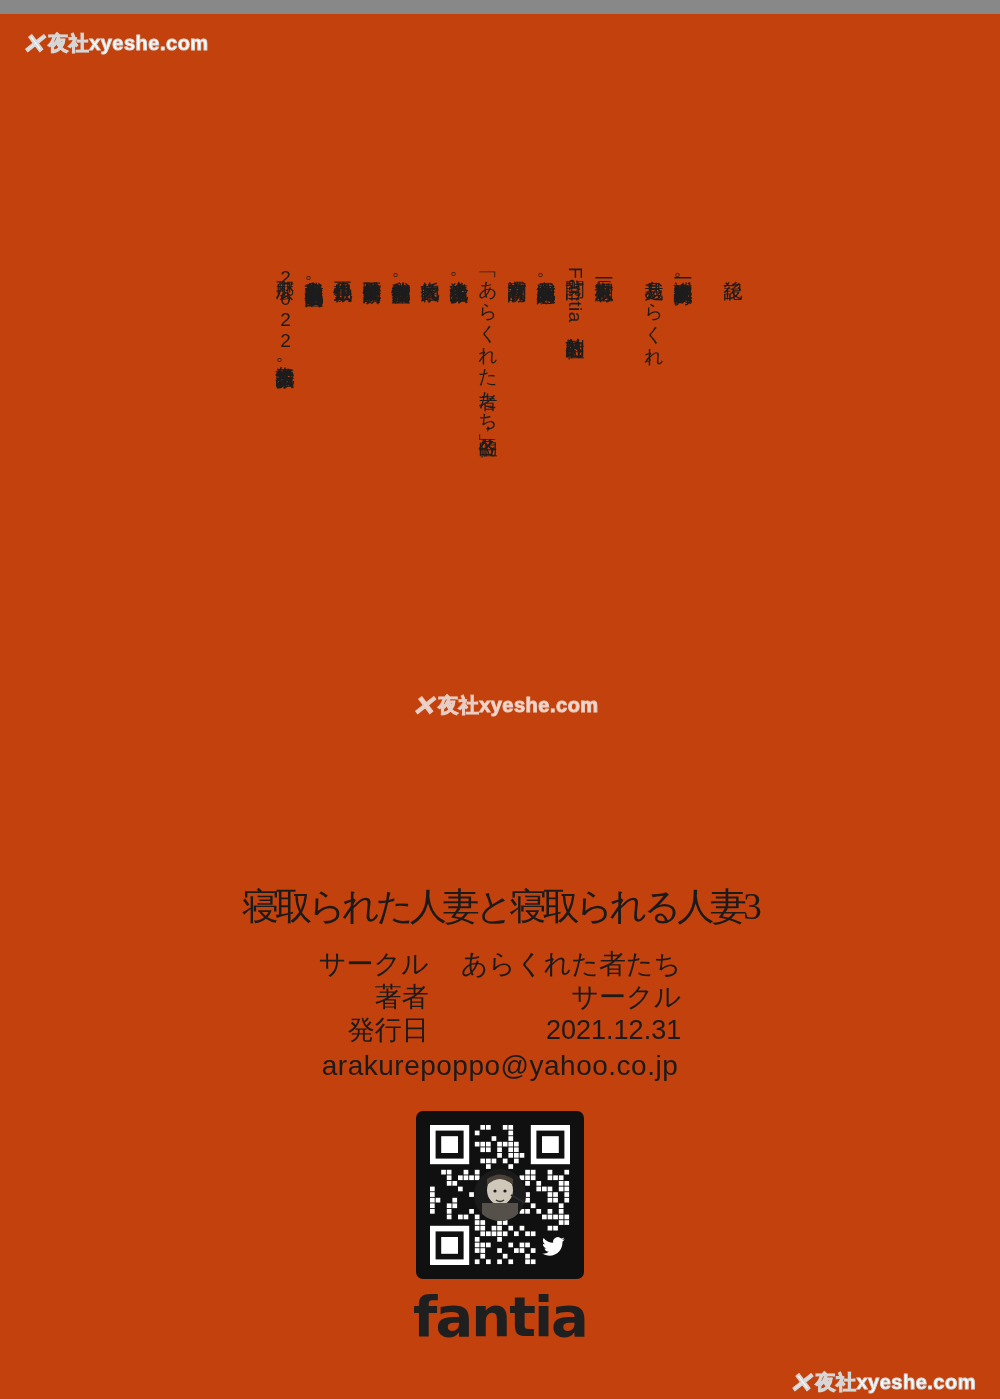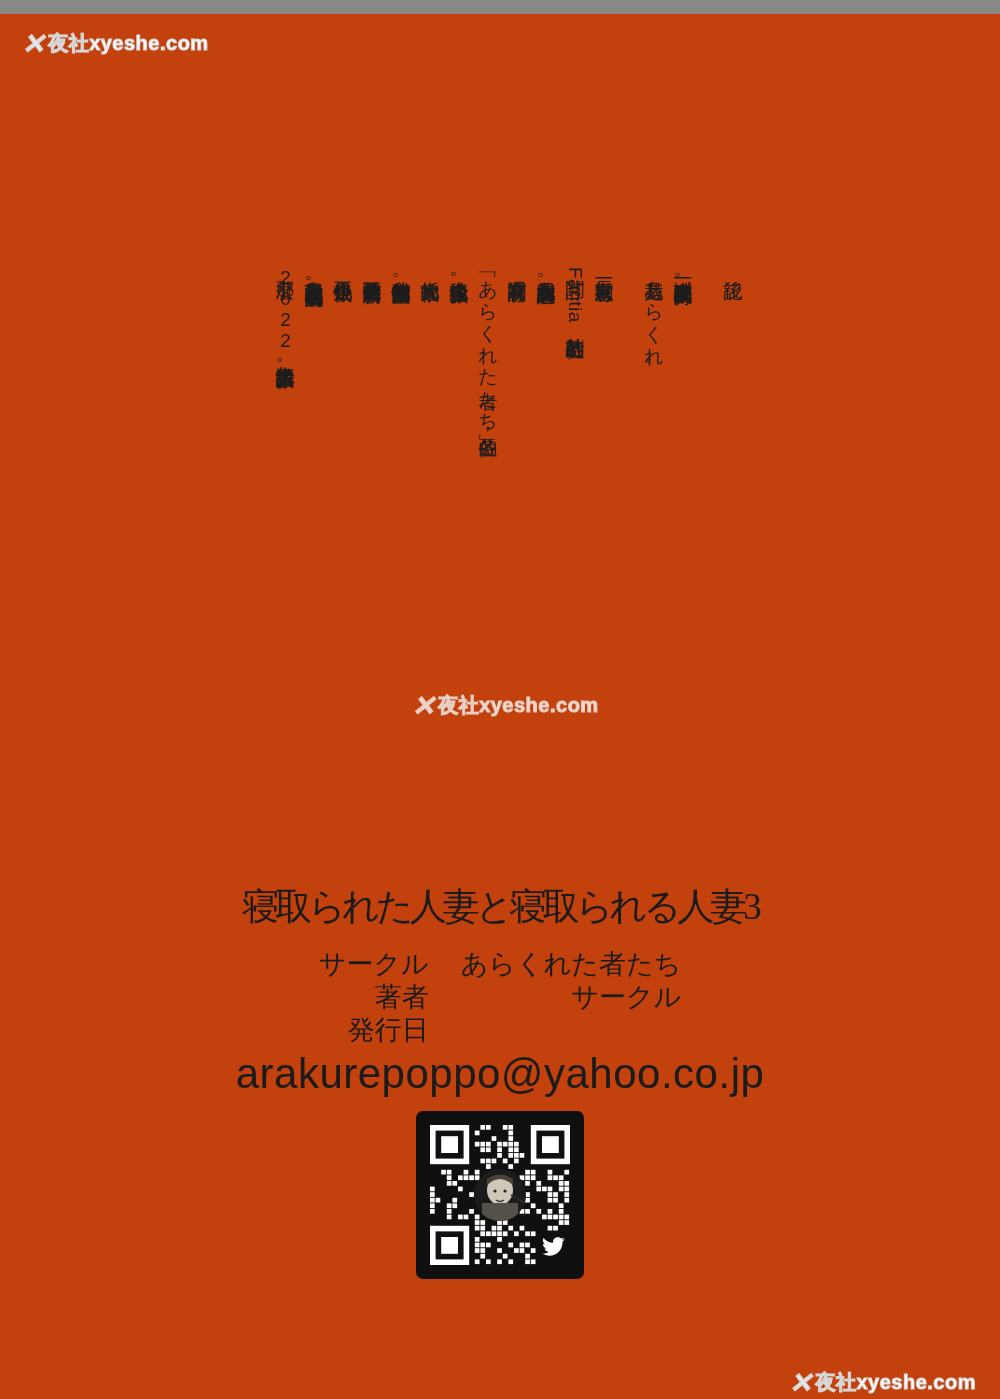--- a/index.html
+++ b/index.html
@@ -37,21 +37,21 @@
   }
   .colophon{
     position:absolute;top:934px;left:50%;transform:translateX(-50%);
     display:grid;grid-template-columns:auto auto;column-gap:32px;row-gap:0;
     font-size:27px;line-height:33px;color:#1b1b1b;
   }
   .c-label{justify-self:end;text-align:right;}
   .c-value{text-align:right;white-space:nowrap;}
   .email{
     position:absolute;top:1036px;left:0;width:100%;text-align:center;
-    font-size:42px;letter-spacing:.5px;color:#1b1b1b;
+    font-size:28px;letter-spacing:.5px;color:#1b1b1b;
   }
   
   .qr{
     position:absolute;top:1097px;left:50%;transform:translateX(-50%);
     width:168px;height:168px;display:block;
   }
   .fantia{
     position:absolute;top:1270px;left:0;width:100%;text-align:center;
     font-family:"DejaVu Sans",sans-serif;font-size:56px;font-weight:600;
     letter-spacing:-2px;color:#1f1f1f;
@@ -95,20 +95,21 @@
   </div>
 
   <div class="book-title">寝取られた人妻と寝取られる人妻3</div>
 
   <div class="colophon">
     <div class="c-label">サークル</div>
     <div class="c-value">あらくれた者たち</div>
     <div class="c-label">著者</div>
     <div class="c-value">サークル</div>
     <div class="c-label">発行日</div>
+    <div class="c-value">2021.12.31</div>
   </div>
 
   <div class="email">arakurepoppo@yahoo.co.jp</div>
 
   <svg id="qr" class="qr" viewBox="0 0 168 168" aria-hidden="true">
       <rect x="0" y="0" width="168" height="168" fill="#101010" rx="7"></rect>
       <rect x="64.4" y="14" width="4.699999999999999" height="4.699999999999999" fill="#ffffff"></rect>
       <rect x="70" y="14" width="4.699999999999999" height="4.699999999999999" fill="#ffffff"></rect>
       <rect x="86.8" y="14" width="4.699999999999999" height="4.699999999999999" fill="#ffffff"></rect>
       <rect x="92.39999999999999" y="14" width="4.699999999999999" height="4.699999999999999" fill="#ffffff"></rect>
@@ -269,18 +270,19 @@
         <path d="M71 74 q13 -12 26 0 l0 -6 q-13 -9 -26 0 z" fill="#4a4237"></path>
         <rect x="66" y="92" width="36" height="20" fill="#55504a"></rect>
         <circle cx="79" cy="80" r="1.6" fill="#222"></circle>
         <circle cx="89" cy="80" r="1.6" fill="#222"></circle>
         <path d="M80 89 q4 3 8 0" stroke="#333" stroke-width="1.4" fill="none"></path>
         <path d="M95 84 l14 8" stroke="#2c2c2c" stroke-width="2" fill="none"></path>
       </g>
       <path d="M23.953 4.57a10 10 0 01-2.825.775 4.958 4.958 0 002.163-2.723c-.951.555-2.005.959-3.127 1.184a4.92 4.92 0 00-8.384 4.482C7.69 8.095 4.067 6.13 1.64 3.162a4.822 4.822 0 00-.666 2.475c0 1.71.87 3.213 2.188 4.096a4.904 4.904 0 01-2.228-.616v.06a4.923 4.923 0 003.946 4.827 4.996 4.996 0 01-2.212.085 4.936 4.936 0 004.604 3.417 9.867 9.867 0 01-6.102 2.105c-.39 0-.779-.023-1.17-.067a13.995 13.995 0 007.557 2.209c9.053 0 13.998-7.496 13.998-13.985 0-.21 0-.42-.015-.63A9.935 9.935 0 0024 4.59z" fill="#ffffff" transform="translate(126,124) scale(0.95)"></path>
     </svg>
 
+  <div class="fantia">fantia</div>
 
   <div class="wm wm-br">
     <span class="wm-x">✕</span><span>夜社xyeshe.com</span>
   </div>
 
 </div>
 
 </body></html>

